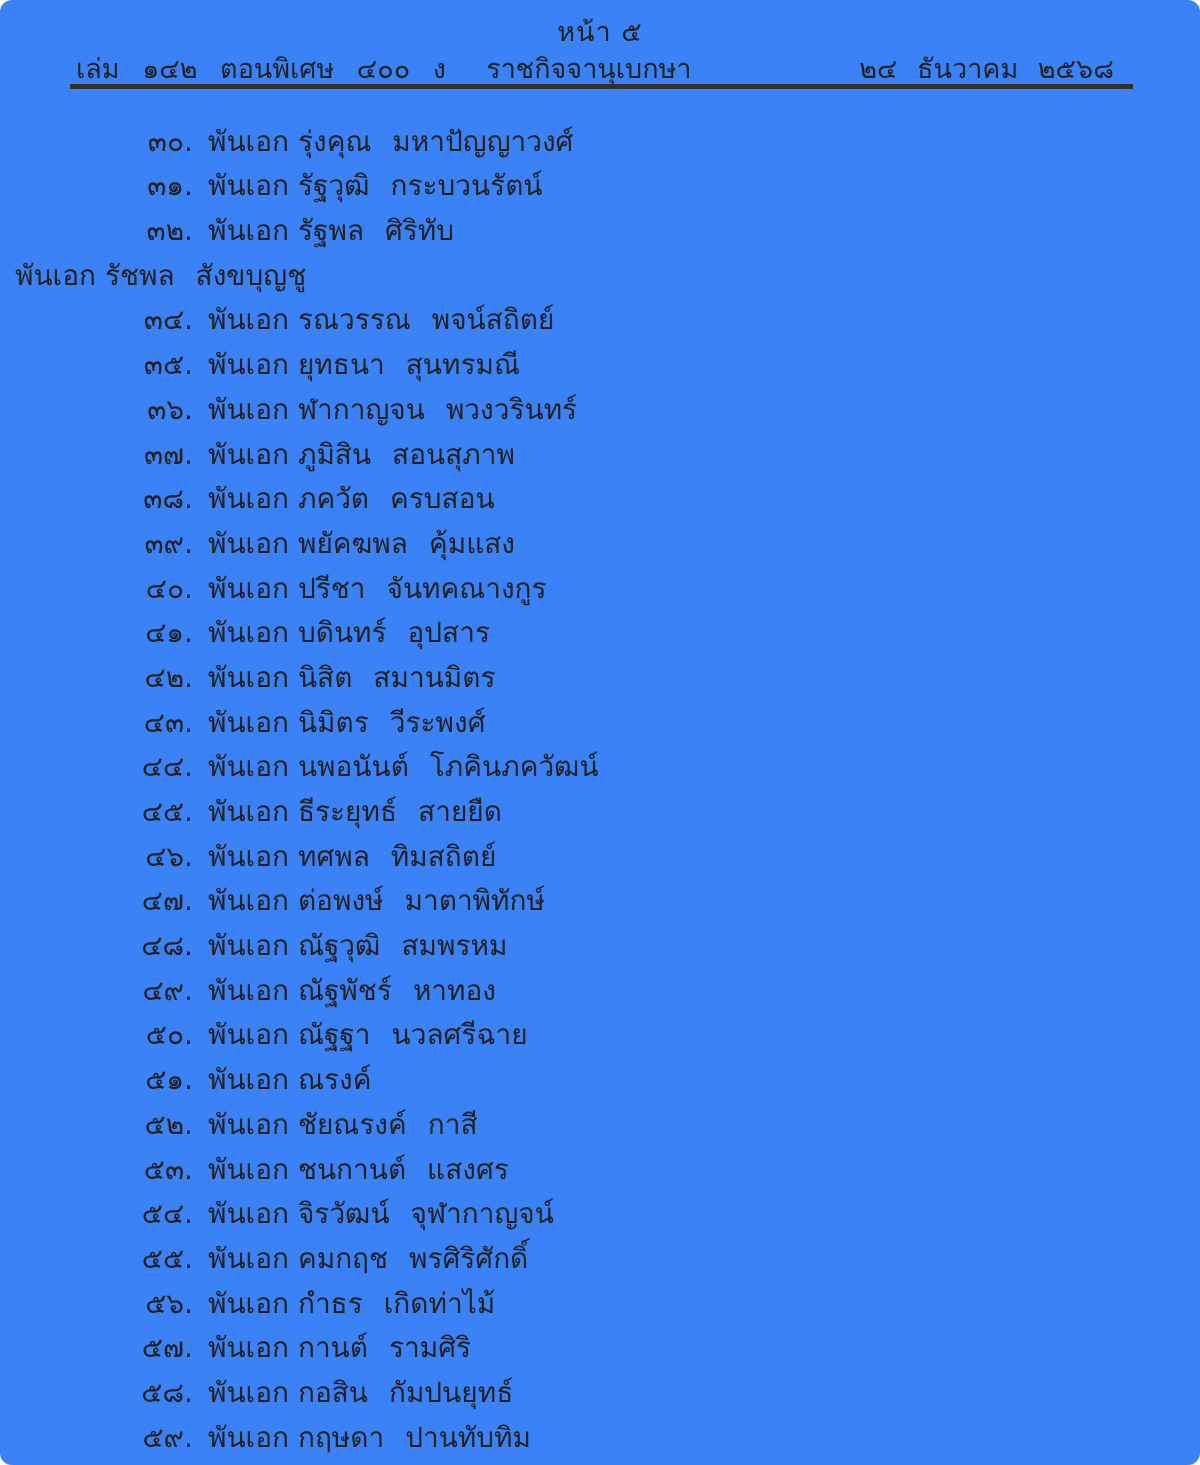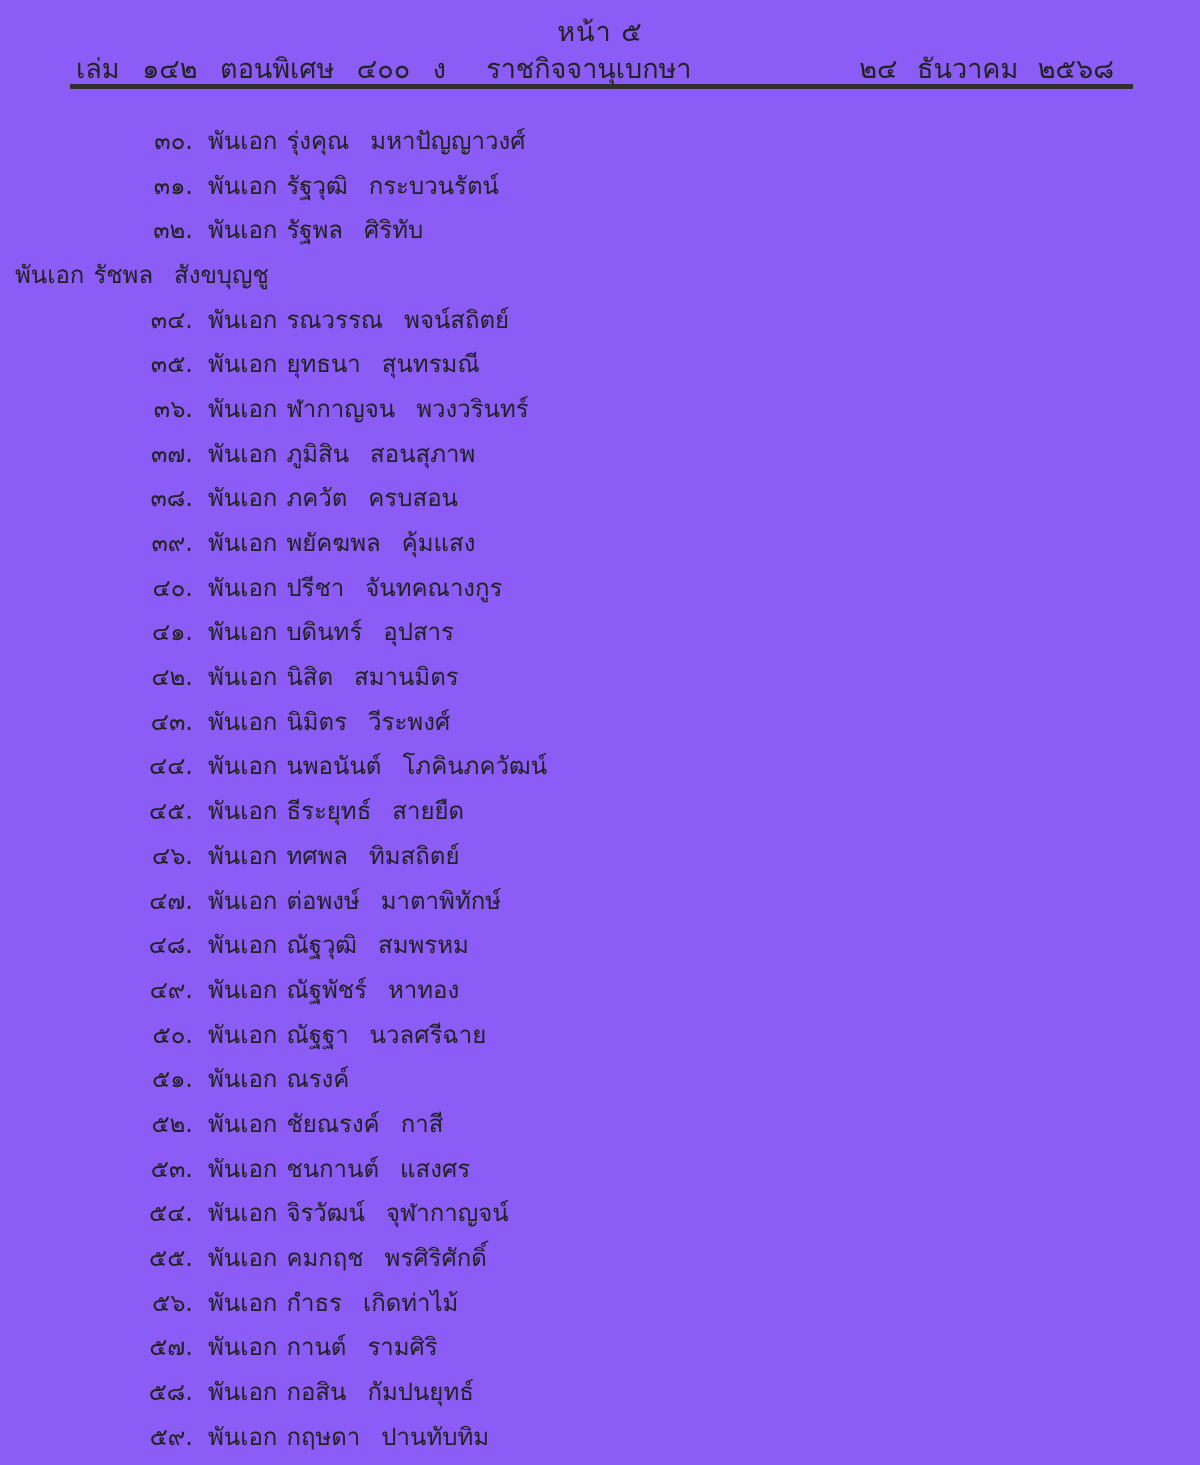--- a/index.html
+++ b/index.html
@@ -10,22 +10,23 @@
   body {
     width: 1200px;
     height: 1465px;
     font-family: "DejaVu Sans", "Liberation Sans", sans-serif;
     color: #222222;
   }
   .page {
     position: relative;
     width: 1200px;
     height: 1465px;
-    background: #8b5cf6;
+    background: #3b82f6;
     overflow: hidden;
+    border-radius: 12px;
   }
   .page-label {
     position: absolute;
     top: 10px;
     left: 0;
     width: 100%;
     text-align: center;
     font-size: 27px;
     letter-spacing: 1px;
   }
@@ -63,23 +64,23 @@
     background: #2f2f2f;
   }
   .entries {
     position: absolute;
     top: 118px;
     left: 0;
     width: 100%;
   }
   .entry-row {
     display: flex;
-    align-items: center;
+    align-items: flex-end;
     height: 44.7px;
-    font-size: 24px;
+    font-size: 28px;
     white-space: nowrap;
   }
   .entry-no {
     flex: 0 0 auto;
     width: 193px;
     text-align: right;
   }
   .entry-rank  { margin-left: 15px; }
   .entry-first { margin-left: 9px; }
   .entry-last  { margin-left: 21px; }

